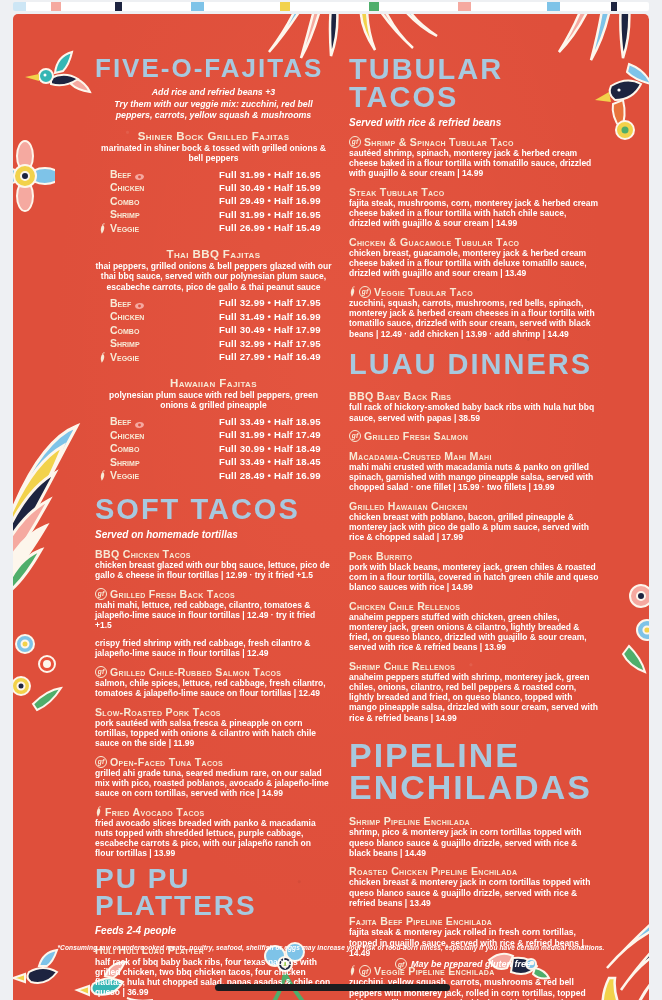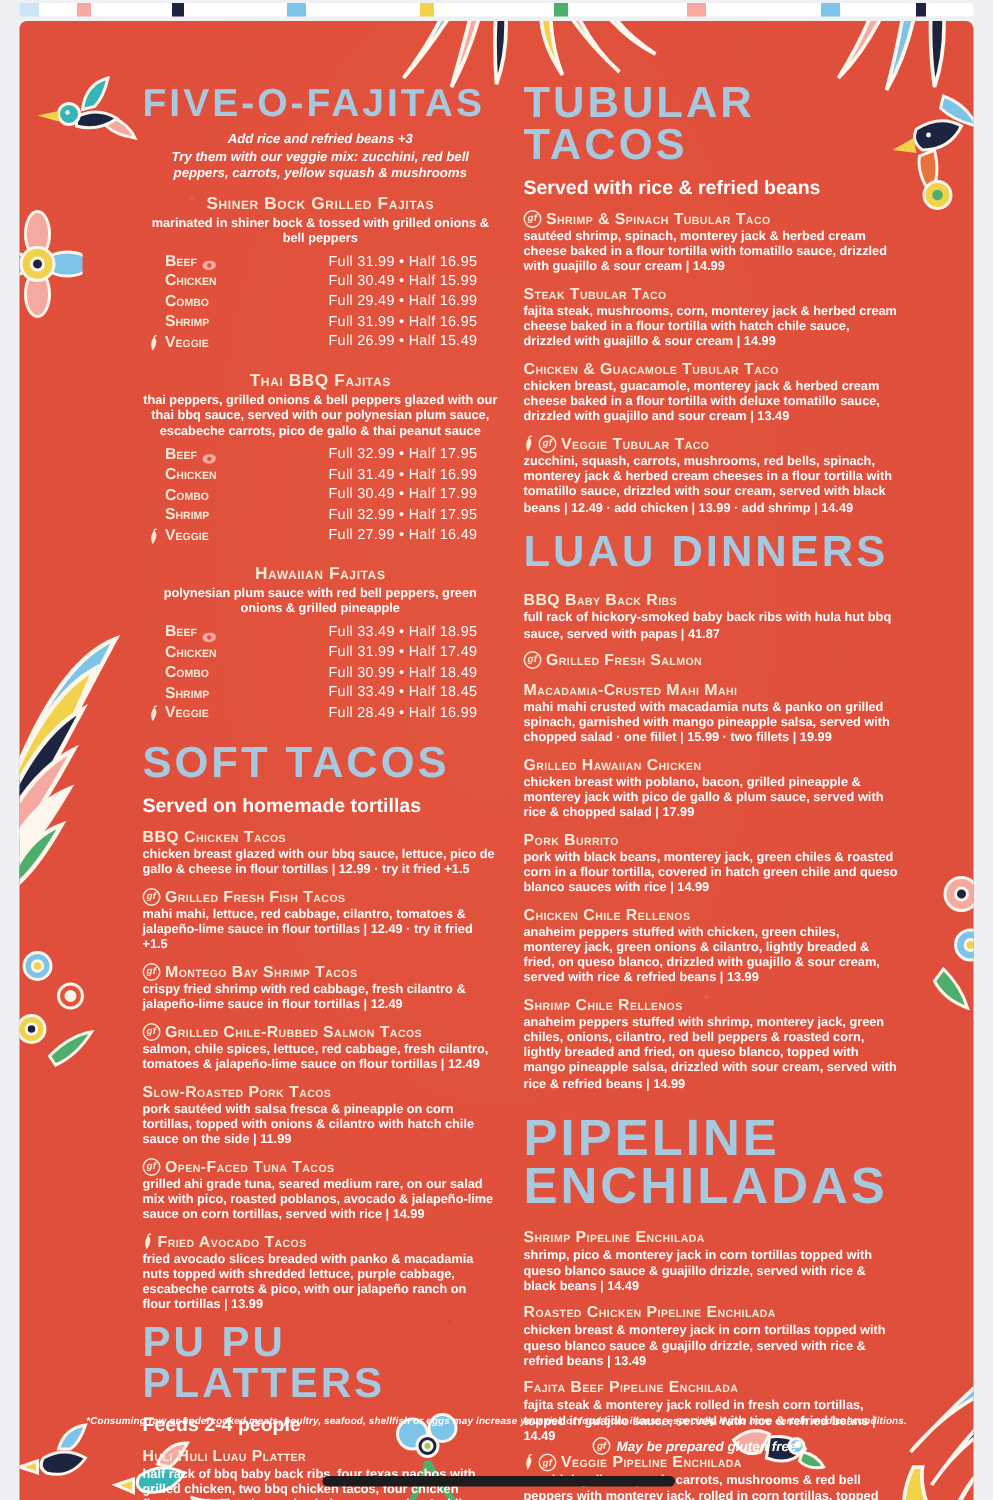--- a/index.html
+++ b/index.html
@@ -24,22 +24,22 @@
   .h-pupu{font-size:28px;}
   .h-pipeline{font-size:34px;}
   .note{text-align:center;font-style:italic;font-weight:700;font-size:8.8px;color:#fff;line-height:1.25;margin:1px 0;}
   .notes{margin:2px 0 6px;}
   .fgroup{margin:9px 0 13px;}
   .gname{text-align:center;font-variant:small-caps;font-weight:700;font-size:11.5px;letter-spacing:.4px;color:#f7ead6;}
   .gdesc{text-align:center;font-size:8.5px;font-weight:600;color:#fff;line-height:1.2;margin:1px 0 5px;}
   .frow{display:flex;align-items:center;font-size:10.5px;line-height:1.28;margin-left:6px;}
   .fprotein{width:74px;flex:none;font-variant:small-caps;font-weight:700;color:#f7ead6;position:relative;padding-left:9px;display:flex;align-items:flex-end;gap:3px;}
   .fprotein .pepper{position:absolute;left:-2px;top:1px;}
-  .fprices{font-weight:400;color:#fff;font-size:9.6px;letter-spacing:.2px;padding-left:35px;}
-  .sub{font-weight:700;font-size:13px;color:#fff;margin:0 0 8px;}
+  .fprices{font-weight:700;color:#fff;font-size:9.6px;letter-spacing:.2px;padding-left:35px;}
+  .sub{font-style:italic;font-weight:700;font-size:10px;color:#fff;margin:0 0 8px;}
   .mt1{margin-top:8px;} .mt2{margin-top:12px;} .mt3{margin-top:16px;}
   .mi{margin:0 0 7.5px;}
   .mi-name{font-variant:small-caps;font-weight:700;font-size:10.6px;color:#f7ead6;letter-spacing:.3px;display:flex;align-items:center;gap:3px;line-height:1.15;}
   .mi-desc{font-size:8.5px;font-weight:600;color:#fff;line-height:1.19;}
   .gfb{display:inline-flex;width:10px;height:10px;border:1px solid #f7ead6;border-radius:50%;color:#f7ead6;font-size:6.5px;font-style:italic;align-items:center;justify-content:center;flex:none;font-weight:700;font-variant:normal;}
   .gfb::after{content:"gf";}
   .pepper,.steak{flex:none;}
   .dec{position:absolute;pointer-events:none;}
   .disclaimer{position:absolute;left:24px;right:24px;top:930px;text-align:center;font-size:6.6px;font-style:italic;font-weight:700;color:#fff;letter-spacing:.1px;}
   .glutennote{position:absolute;left:382px;top:944px;display:flex;gap:4px;align-items:center;color:#fff;font-size:9px;font-style:italic;font-weight:700;}
@@ -386,31 +386,26 @@
 
                   <span>BBQ Chicken Tacos</span>
                 </div>
                 <div class="mi-desc">chicken breast glazed with our bbq sauce, lettuce, pico de gallo &amp; cheese in flour tortillas | 12.99 · try it fried +1.5</div>
               </div>
 
               <div class="mi">
                 <div class="mi-name">
 
                   <span class="gfb"></span>
-                  <span>Grilled Fresh Fish Tacos</span>
+                  <span>Grilled Fresh Back Tacos</span>
                 </div>
                 <div class="mi-desc">mahi mahi, lettuce, red cabbage, cilantro, tomatoes &amp; jalapeño-lime sauce in flour tortillas | 12.49 · try it fried +1.5</div>
               </div>
 
               <div class="mi">
-                <div class="mi-name">
-
-                  <span class="gfb"></span>
-                  <span>Montego Bay Shrimp Tacos</span>
-                </div>
                 <div class="mi-desc">crispy fried shrimp with red cabbage, fresh cilantro &amp; jalapeño-lime sauce in flour tortillas | 12.49</div>
               </div>
 
               <div class="mi">
                 <div class="mi-name">
 
                   <span class="gfb"></span>
                   <span>Grilled Chile-Rubbed Salmon Tacos</span>
                 </div>
                 <div class="mi-desc">salmon, chile spices, lettuce, red cabbage, fresh cilantro, tomatoes &amp; jalapeño-lime sauce on flour tortillas | 12.49</div>
@@ -511,21 +506,21 @@
         <section class="mt2">
           <h2 class="h-luau">Luau Dinners</h2>
           <div style="height:6px"></div>
           <div>
 
               <div class="mi">
                 <div class="mi-name">
 
                   <span>BBQ Baby Back Ribs</span>
                 </div>
-                <div class="mi-desc">full rack of hickory-smoked baby back ribs with hula hut bbq sauce, served with papas | 41.87</div>
+                <div class="mi-desc">full rack of hickory-smoked baby back ribs with hula hut bbq sauce, served with papas | 38.59</div>
               </div>
 
               <div class="mi">
                 <div class="mi-name">
 
                   <span class="gfb"></span>
                   <span>Grilled Fresh Salmon</span>
                 </div>
               </div>
 

